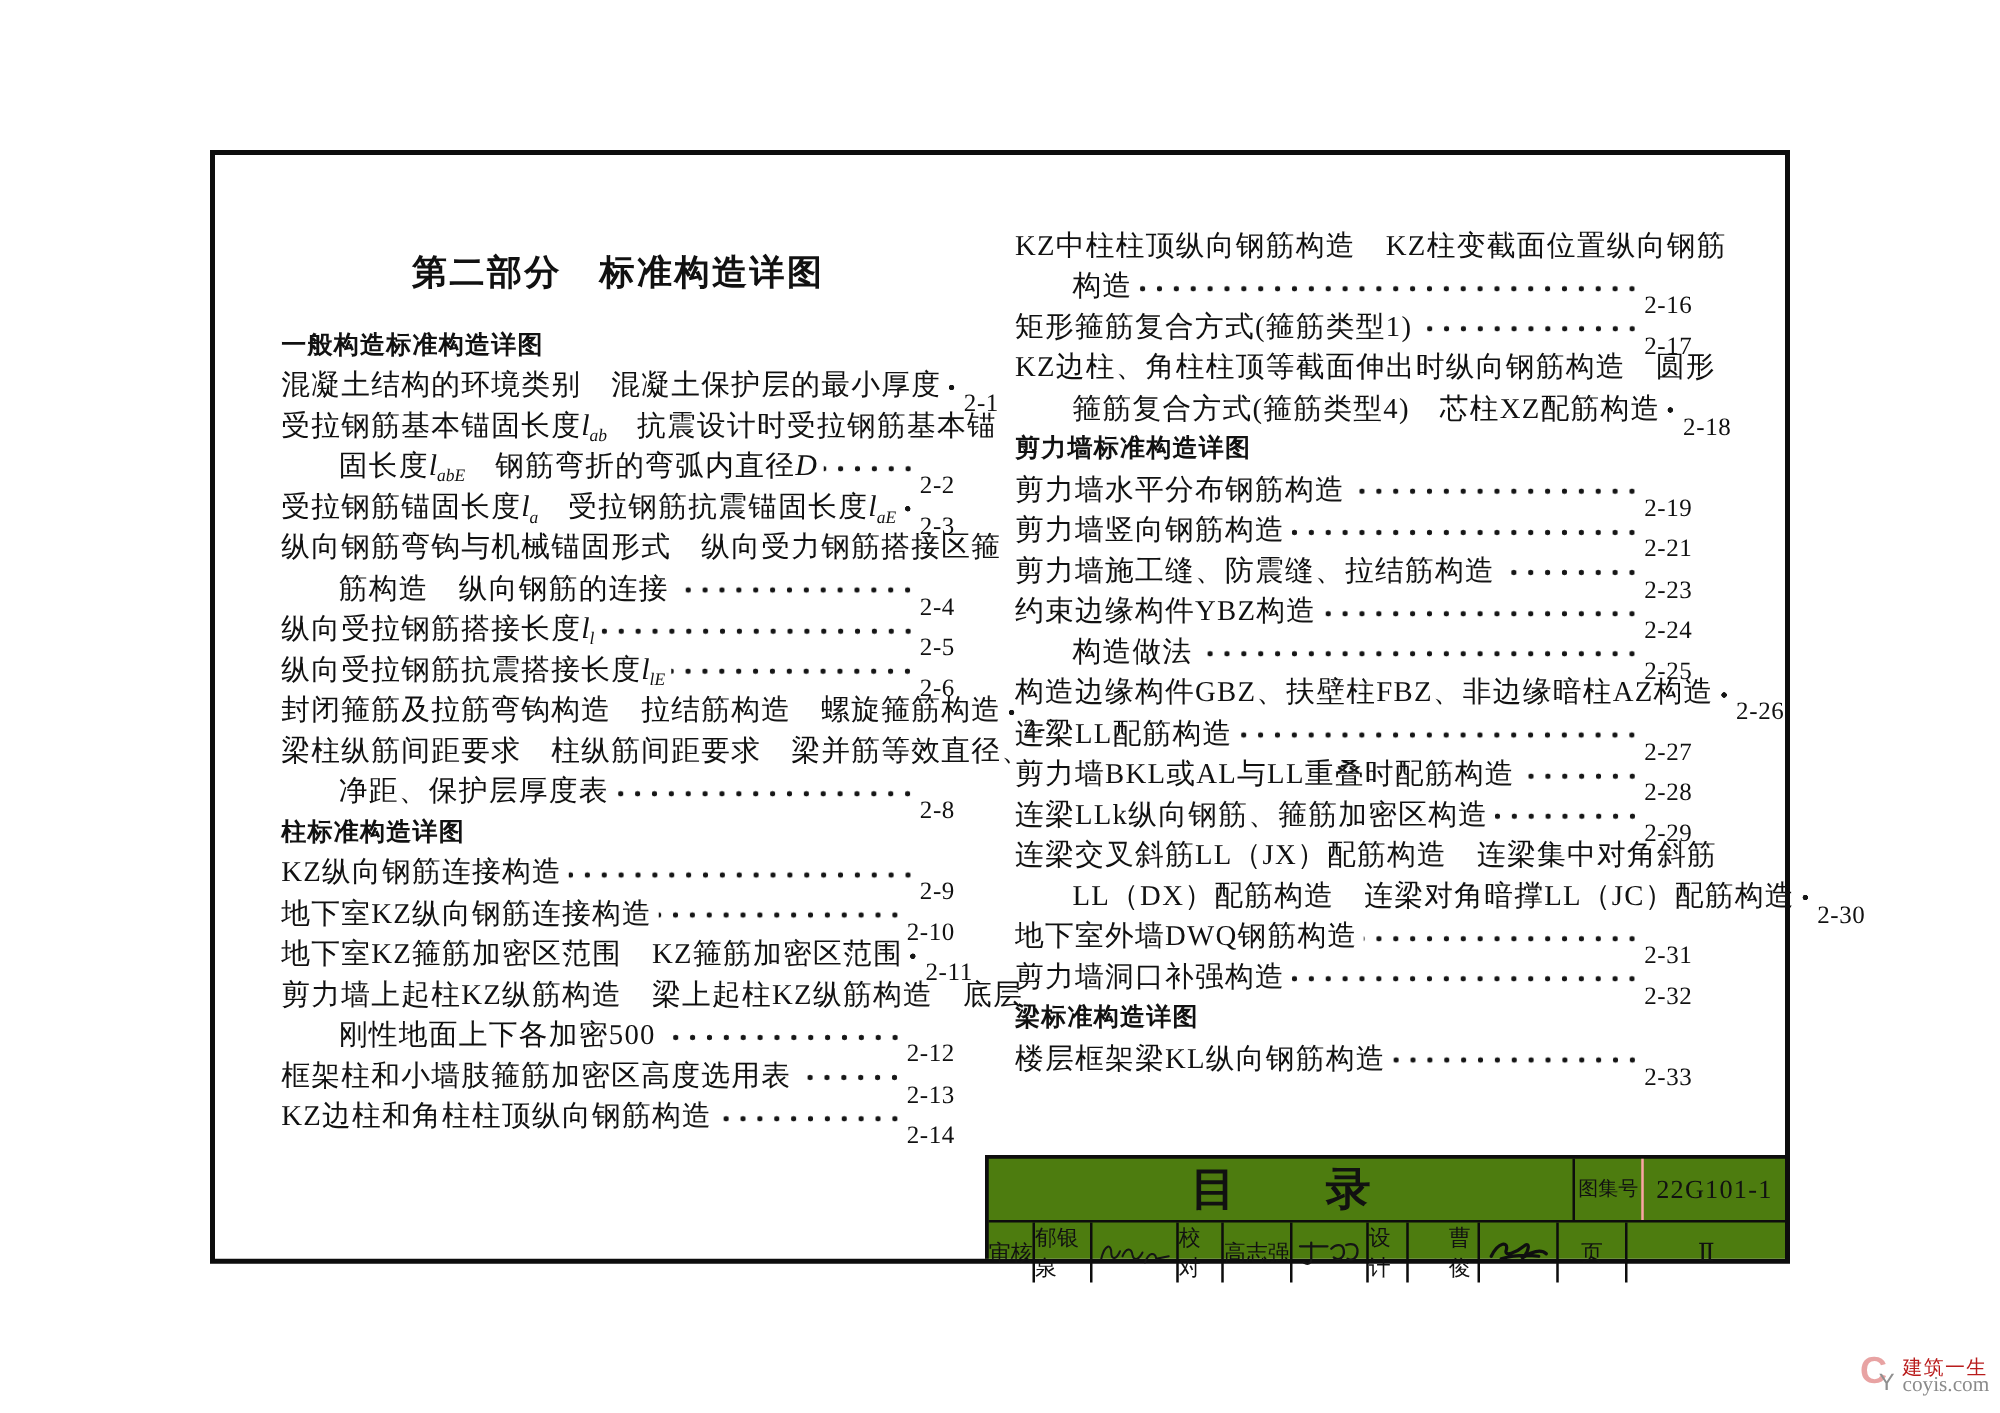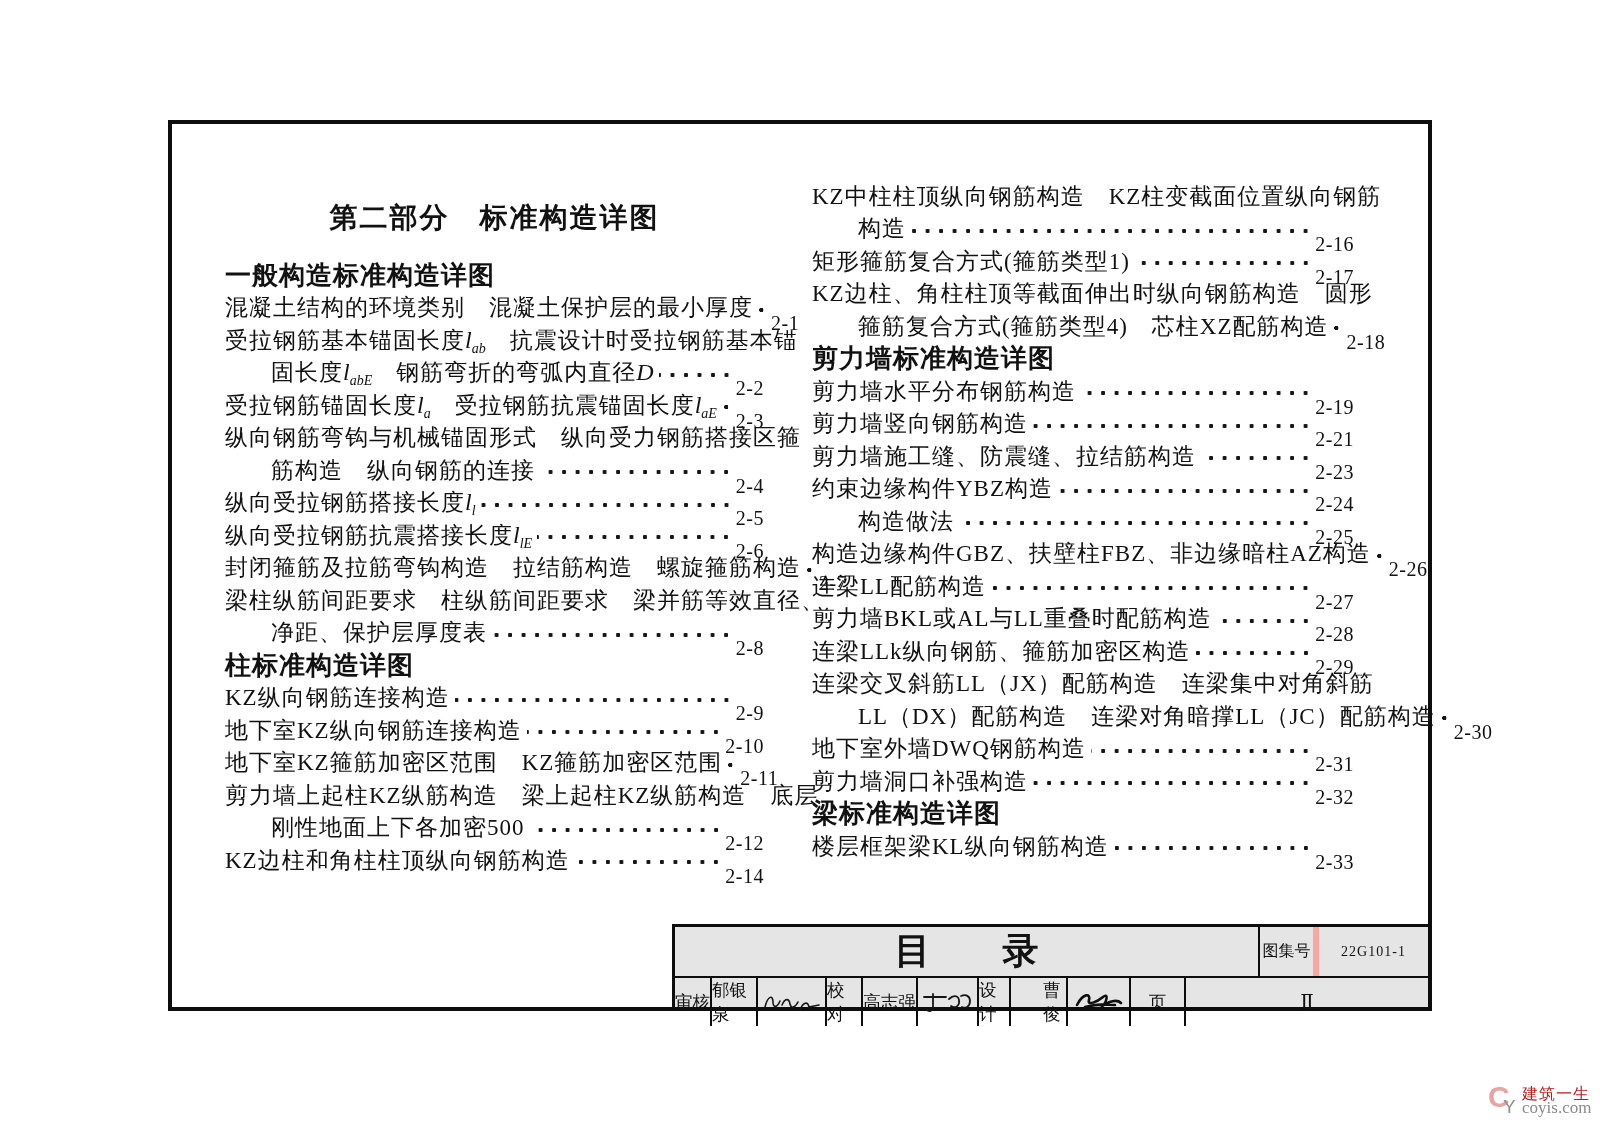--- a/index.html
+++ b/index.html
@@ -8,44 +8,44 @@
   
   #frame{position:absolute;left:168px;top:120px;width:1264px;height:891px;
          border:4px solid #0d0d0d;box-sizing:border-box;background:#fff;}
   .col{position:absolute;}
   #col-left{left:53px;top:74px;width:539px;}
   #col-right{left:640px;top:56px;width:542px;}
   .part-title{font-family:"Liberation Sans","DejaVu Sans",sans-serif;
               font-weight:bold;font-size:28px;letter-spacing:2px;
               text-align:center;height:40px;line-height:40px;margin-bottom:21px;}
   .toc-heading{font-family:Liberation Mono, monospace;
-               font-weight:bold;font-size:26px;height:32.5px;display:flex;align-items:center;
+               font-weight:bold;font-size:20px;height:32.5px;display:flex;align-items:center;
                letter-spacing:1px;}
   .toc-line{height:32.5px;display:flex;align-items:center;font-size:23px;letter-spacing:1px;}
   .toc-line.indent{padding-left:46px;}
   .toc-text{white-space:nowrap;flex:0 0 auto;}
   .toc-text i.var{font-family:"Liberation Serif","DejaVu Serif",serif;font-style:italic;
                   font-size:24px;letter-spacing:0;}
   .toc-text sub.var{font-style:italic;font-size:14px;letter-spacing:0;line-height:0;
                     vertical-align:-5px;}
   .dots{flex:1 1 auto;min-width:10px;align-self:stretch;margin:0 3px 0 5px;
         background-image:radial-gradient(circle,#161616 2px,rgba(0,0,0,0) 2.4px);
         background-size:13.5px 10px;background-repeat:repeat-x;background-position:right 58%;}
   .toc-page{flex:0 0 auto;white-space:nowrap;font-size:20px;letter-spacing:0.5px;margin-top:32px;}
   
-  #titleblock{position:absolute;right:0;bottom:0;width:756px;height:83px;
+  #titleblock{position:absolute;right:0;bottom:0;width:640px;height:83px;
               border-left:3px solid #0d0d0d;border-top:3px solid #0d0d0d;
-              box-sizing:border-box;background:#e5e5e5;display:flex;flex-direction:column;}
+              box-sizing:border-box;background:#4d7c0f;display:flex;flex-direction:column;}
   #tb-row1{flex:1 1 auto;display:flex;align-items:stretch;}
   .tb-cell{display:flex;align-items:center;justify-content:center;box-sizing:border-box;
            overflow:hidden;}
   #tb-doctitle{flex:1 1 auto;font-size:36px;font-weight:bold;letter-spacing:18px;
                font-family:"Liberation Sans","DejaVu Sans",sans-serif;padding-left:18px;}
   #tb-atlas-label{flex:0 0 55px;border-left:2px solid #0d0d0d;font-size:16px;}
-  #tb-atlas-no{flex:0 0 115px;border-left:6px solid #fca5a5;font-size:14px;letter-spacing:1px;}
+  #tb-atlas-no{flex:0 0 115px;border-left:2px solid #fca5a5;font-size:21px;letter-spacing:1px;}
   #tb-row2{flex:0 0 26px;display:flex;border-top:2px solid #0d0d0d;align-items:stretch;
            font-size:17.5px;}
   #tb-row2 .tb-cell{border-left:2px solid #0d0d0d;}
   #tb-row2 .tb-cell:first-child{border-left:none;}
   .sig svg{display:block;}
   
   #watermark{position:absolute;left:1488px;top:1080px;width:112px;height:44px;}
   #wm-c{position:absolute;left:0;top:2px;font-family:"Liberation Sans","DejaVu Sans",sans-serif;
         font-size:30px;font-weight:bold;color:#e8a3a3;line-height:1;}
   #wm-y{position:absolute;left:15px;top:17px;font-family:"Liberation Sans","DejaVu Sans",sans-serif;
@@ -132,20 +132,25 @@
           </div>
           <div class="toc-line">
             <span class="toc-text">剪力墙上起柱KZ纵筋构造　梁上起柱KZ纵筋构造　底层</span>
           </div>
           <div class="toc-line indent">
             <span class="toc-text">刚性地面上下各加密500</span>
             <span class="dots"></span>
             <span class="toc-page">2-12</span>
           </div>
           <div class="toc-line">
+            <span class="toc-text">框架柱和小墙肢箍筋加密区高度选用表</span>
+            <span class="dots"></span>
+            <span class="toc-page">2-13</span>
+          </div>
+          <div class="toc-line">
             <span class="toc-text">KZ边柱和角柱柱顶纵向钢筋构造</span>
             <span class="dots"></span>
             <span class="toc-page">2-14</span>
           </div>
         </div>
     </div>
 
     <div class="col" id="col-right">
       <div class="toc-lines">
           <div class="toc-line">

